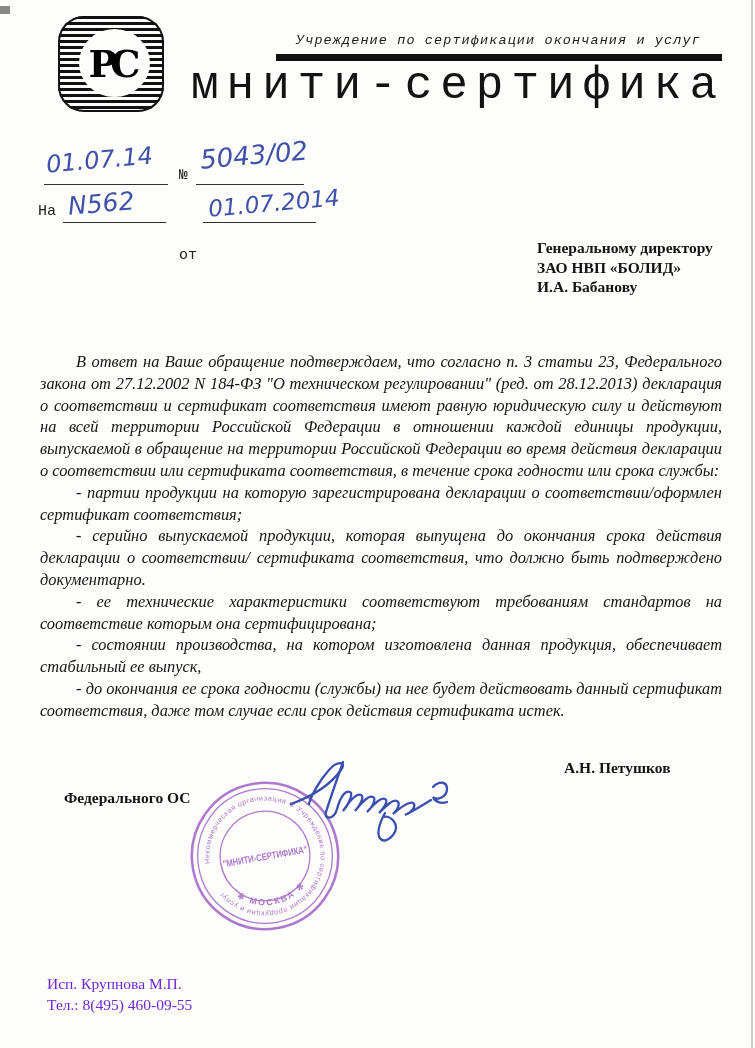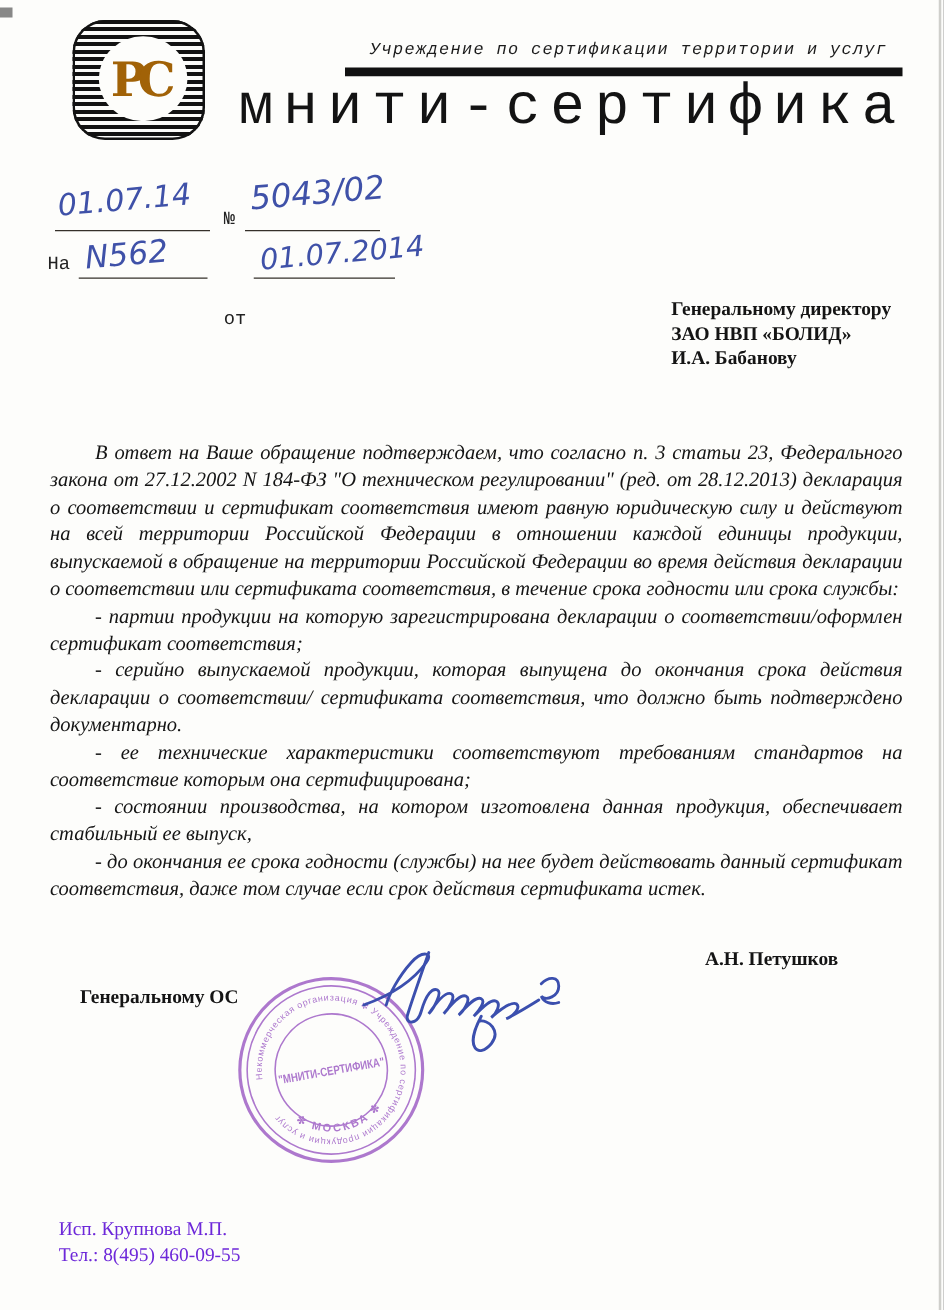--- a/index.html
+++ b/index.html
@@ -13,21 +13,21 @@
     position:absolute; left:58px; top:16px; width:106px; height:96px;
     border-radius:26px;
     background:repeating-linear-gradient(180deg,#121212 0 3px,#fbfbf9 3px 6px);
     box-shadow:inset 0 0 0 2px #121212;
   }
   .logo-inner{
     position:absolute; left:21px; top:13px; width:64px; height:68px;
     background:#fdfdfb; border-radius:50%;
     display:flex; align-items:center; justify-content:center;
     font-family:"DejaVu Serif", serif; font-weight:bold; font-size:38px;
-    letter-spacing:-7px; color:#a16207; padding-right:7px;
+    letter-spacing:-7px; color:#000000; padding-right:7px;
   }
   .tagline{
     position:absolute; left:296px; top:33px; width:440px;
     font-family:"Liberation Mono", monospace; font-style:italic;
     font-size:13.5px; letter-spacing:1.1px; color:#1c1c1c; white-space:nowrap;
   }
   .head-rule{
     position:absolute; left:276px; top:54px; width:446px; height:7px;
     background:#111;
   }
@@ -81,21 +81,21 @@
   .corner-mark{position:absolute; left:0; top:6px; width:10px; height:8px; background:#3a3a3a; opacity:.6;}
 </style>
 </head>
 <body>
 
 <div class="page">
 
   <div class="logo">
     <div class="logo-inner">РС</div>
   </div>
-  <div class="tagline">Учреждение по сертификации территории и услуг</div>
+  <div class="tagline">Учреждение по сертификации окончания и услуг</div>
   <div class="head-rule"></div>
   <div class="company-title">мнити-сертифика</div>
 
   <span class="hw" style="left:46px; top:146px; font-size:24px;">01.07.14</span>
   <span class="uline" style="left:44px; top:183px; width:124px;"></span>
   <span class="mono-label" style="position:absolute; left:179px; top:167px;">№</span>
   <span class="hw" style="left:200px; top:140px; font-size:26px;">5043/02</span>
   <span class="uline" style="left:196px; top:183px; width:108px;"></span>
 
   <span class="mono-label" style="position:absolute; left:38px; top:203px;">На</span>
@@ -132,21 +132,21 @@
       <text font-size="7.4" letter-spacing="0.6">
         <textPath href="#ringPath" startOffset="2">Некоммерческая организация ✻ Учреждение по сертификации продукции и услуг</textPath>
       </text>
       <text font-size="9" font-weight="bold" letter-spacing="2">
         <textPath href="#cityPath" startOffset="50%" text-anchor="middle">✻ МОСКВА ✻</textPath>
       </text>
       <text x="80" y="84" text-anchor="middle" font-size="10" font-weight="bold" textLength="88" lengthAdjust="spacingAndGlyphs">"МНИТИ-СЕРТИФИКА"</text>
     </g>
   </svg>
 
-  <div class="sig-title">Генеральному ОС</div>
+  <div class="sig-title">Федерального ОС</div>
   <svg class="sig-ink" viewBox="0 0 190 100">
     <path d="M 8,54 C 30,46 48,34 58,20 C 64,12 55,10 46,20 C 36,31 28,46 26,54"></path>
     <path d="M 60,12 C 53,32 46,52 43,62 C 41,70 51,70 54,59 C 58,45 63,40 67,42 C 71,44 64,57 60,61 C 68,49 74,43 78,45 C 82,47 76,57 72,61 C 80,51 86,45 90,47 C 94,49 88,59 84,62 C 92,53 98,47 102,49 C 106,51 100,59 96,63 C 104,55 110,49 114,51 C 118,53 114,61 110,64 C 118,57 126,51 130,53 C 134,56 128,63 122,65 C 130,61 140,55 148,50"></path>
     <path d="M 102,63 C 88,89 100,97 110,85 C 118,75 108,65 100,67"></path>
     <path d="M 150,37 C 156,31 164,31 164,39 C 164,47 154,51 150,47 C 152,52 158,54 164,52"></path>
   </svg>
   <div class="sig-name">А.Н. Петушков</div>
 
   <div class="footer">
     <div>Исп. Крупнова М.П.</div>

